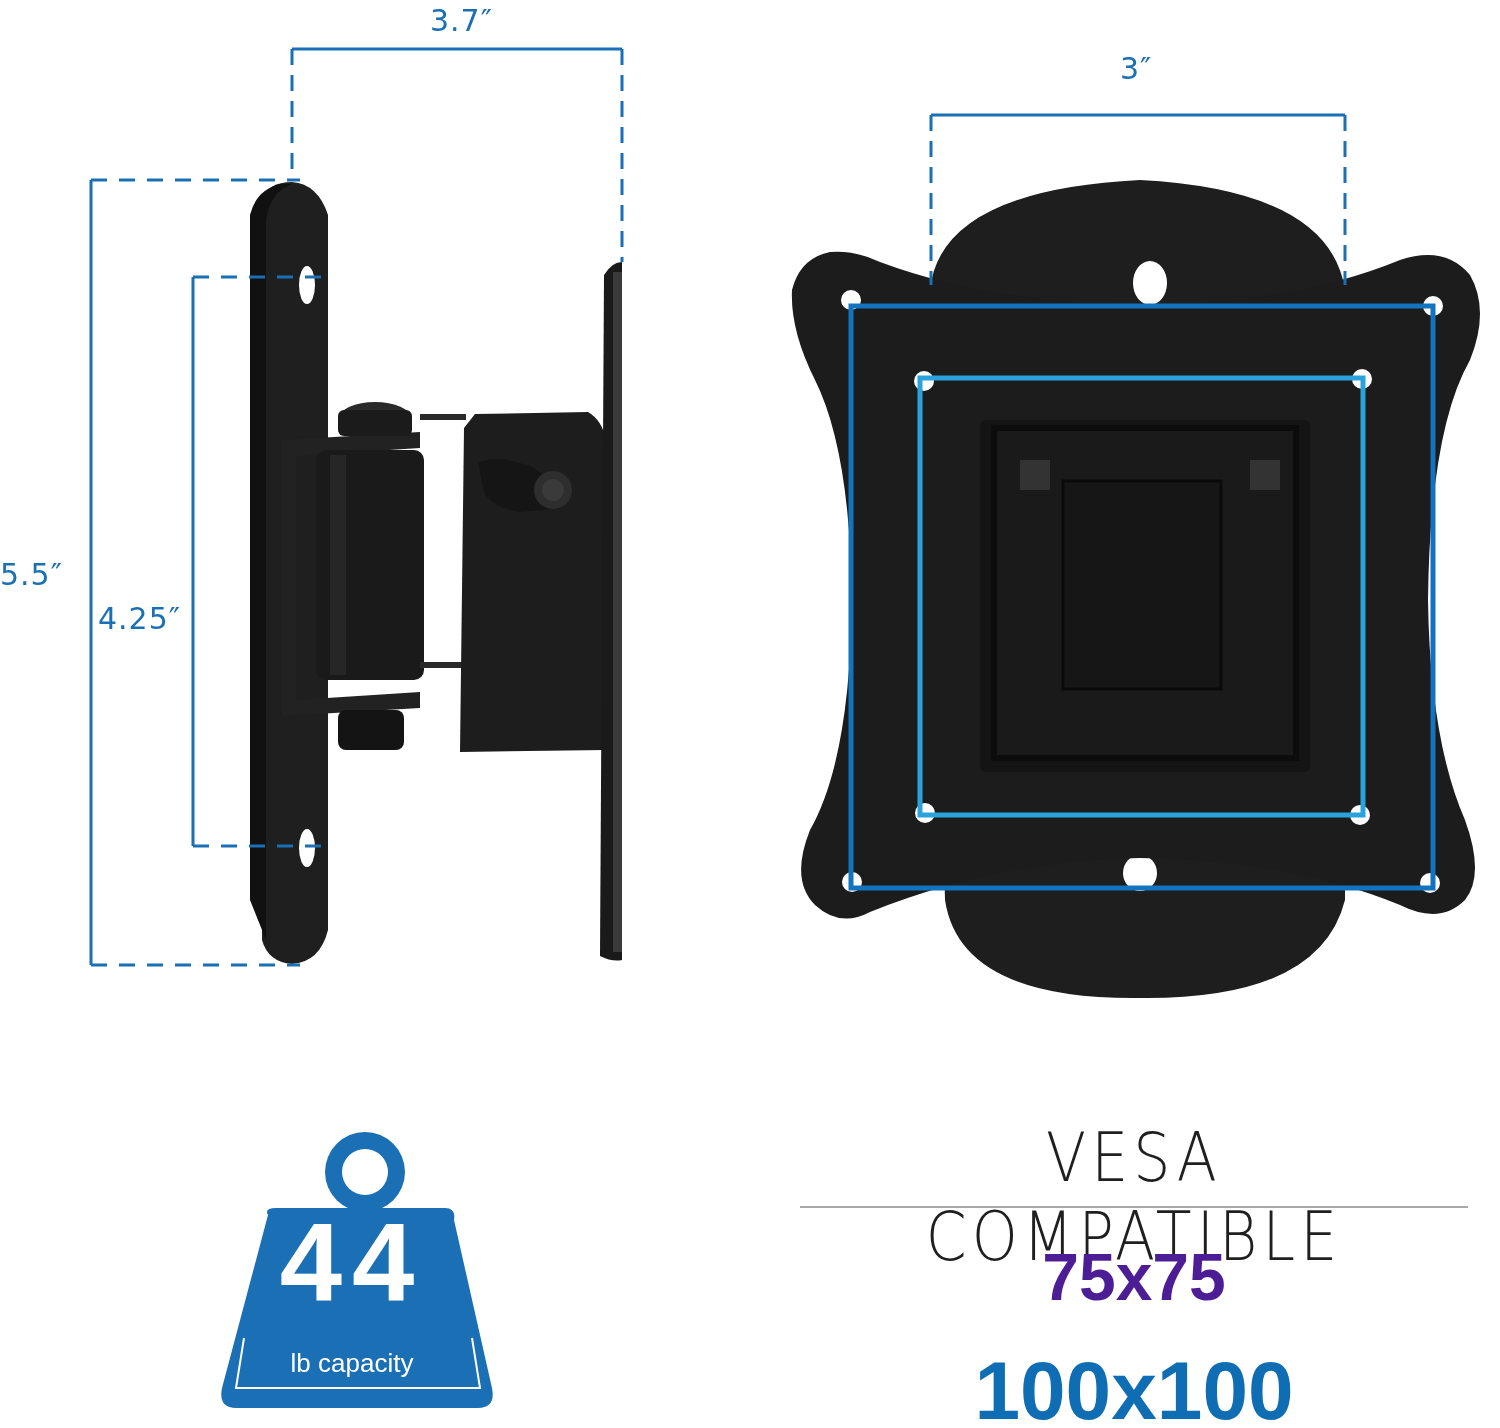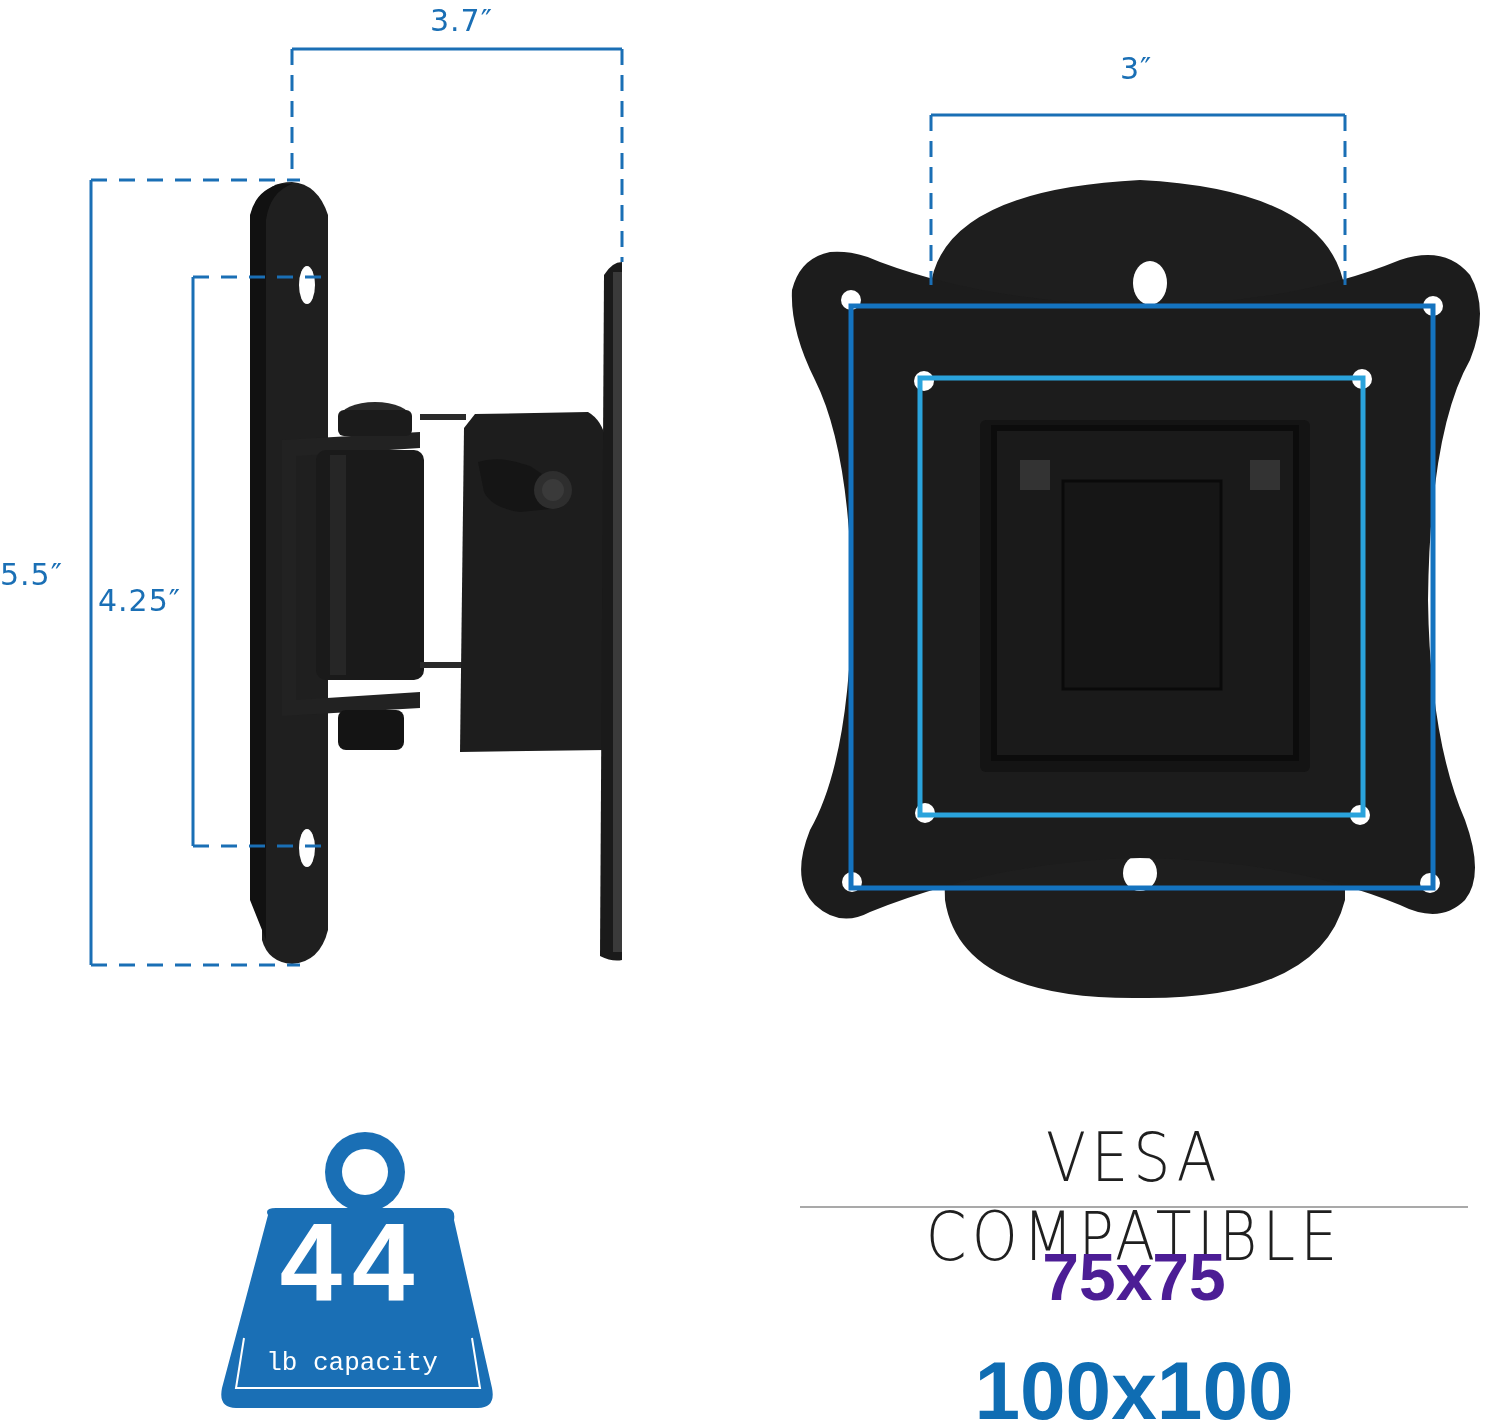--- a/index.html
+++ b/index.html
@@ -4,21 +4,21 @@
 <style>
   html,body{margin:0;padding:0;background:#ffffff;}
   body{width:1500px;height:1428px;position:relative;overflow:hidden;font-family:"Liberation Sans","DejaVu Sans",sans-serif;}
   .abs{position:absolute;}
   .dim-label{position:absolute;color:#1a6fb5;font-family:"DejaVu Sans","Liberation Sans",sans-serif;font-size:30px;letter-spacing:1px;line-height:1;}
   svg.layer{position:absolute;left:0;top:0;}
   .vesa-title{position:absolute;left:800px;top:1118px;width:668px;text-align:center;font-family:"DejaVu Sans","Liberation Sans",sans-serif;font-weight:300;font-size:68px;letter-spacing:6px;color:#1f1f1f;transform:scaleX(0.86);transform-origin:center;}
   .vesa-rule{position:absolute;left:800px;top:1206px;width:668px;height:2px;background:#a9a9a9;}
   .vesa-size{position:absolute;left:800px;width:668px;text-align:center;font-family:"Liberation Sans",sans-serif;font-weight:bold;line-height:1;}
   .weight-num{position:absolute;left:262px;top:1207px;width:180px;text-align:center;font-family:"Liberation Sans",sans-serif;font-weight:bold;font-size:112px;letter-spacing:10px;color:#ffffff;line-height:1;}
-  .weight-cap{position:absolute;left:262px;top:1350px;width:180px;text-align:center;font-family:Liberation Mono, monospace;font-size:26px;color:#ffffff;line-height:1;}
+  .weight-cap{position:absolute;left:262px;top:1350px;width:180px;text-align:center;font-family:Liberation Sans, sans-serif;font-size:26px;color:#ffffff;line-height:1;}
 </style>
 </head>
 <body>
 
 <svg class="layer" width="1500" height="1428" viewBox="0 0 1500 1428">
 
   <path d="M262,200 Q268,182 292,182 Q318,184 328,215 L328,930 Q320,962 292,964 Q268,962 262,940 Z" fill="#1f1f1f"></path>
   <path d="M250,215 Q256,190 280,184 L292,184 Q270,192 266,220 L266,940 Q258,920 250,900 Z" fill="#111"></path>
   <ellipse cx="307" cy="285" rx="8" ry="19" fill="#fff"></ellipse>
   <ellipse cx="307" cy="848" rx="8" ry="19" fill="#fff"></ellipse>
@@ -87,21 +87,21 @@
 
   <g stroke="#1a6fb5" stroke-width="3" fill="none">
     <line x1="931" y1="115" x2="1345" y2="115"></line>
     <line x1="931" y1="115" x2="931" y2="285" stroke-dasharray="16 10"></line>
     <line x1="1345" y1="115" x2="1345" y2="285" stroke-dasharray="16 10"></line>
   </g>
 </svg>
 
 <div class="dim-label" style="left:430px;top:6px;">3.7″</div>
 <div class="dim-label" style="left:0px;top:560px;">5.5″</div>
-<div class="dim-label" style="left:98px;top:586px;">4.25″</div>
+<div class="dim-label" style="left:98px;top:604px;">4.25″</div>
 <div class="dim-label" style="left:1120px;top:54px;">3″</div>
 
 <svg class="abs" style="left:200px;top:1110px;" width="320" height="318" viewBox="0 0 320 318">
   <circle cx="165" cy="62" r="40" fill="#1a6fb5"></circle>
   <circle cx="165" cy="62" r="23" fill="#fff"></circle>
   <path d="M68,105 Q64,98 76,98 L245,98 Q256,98 254,110 L292,278 Q296,298 278,298 L36,298 Q18,298 22,278 Z" fill="#1a6fb5"></path>
   <path d="M44,228 L36,278 L280,278 L272,228" fill="none" stroke="#fff" stroke-width="2"></path>
 </svg>
 <div class="weight-num">44</div>
 <div class="weight-cap">lb capacity</div>

